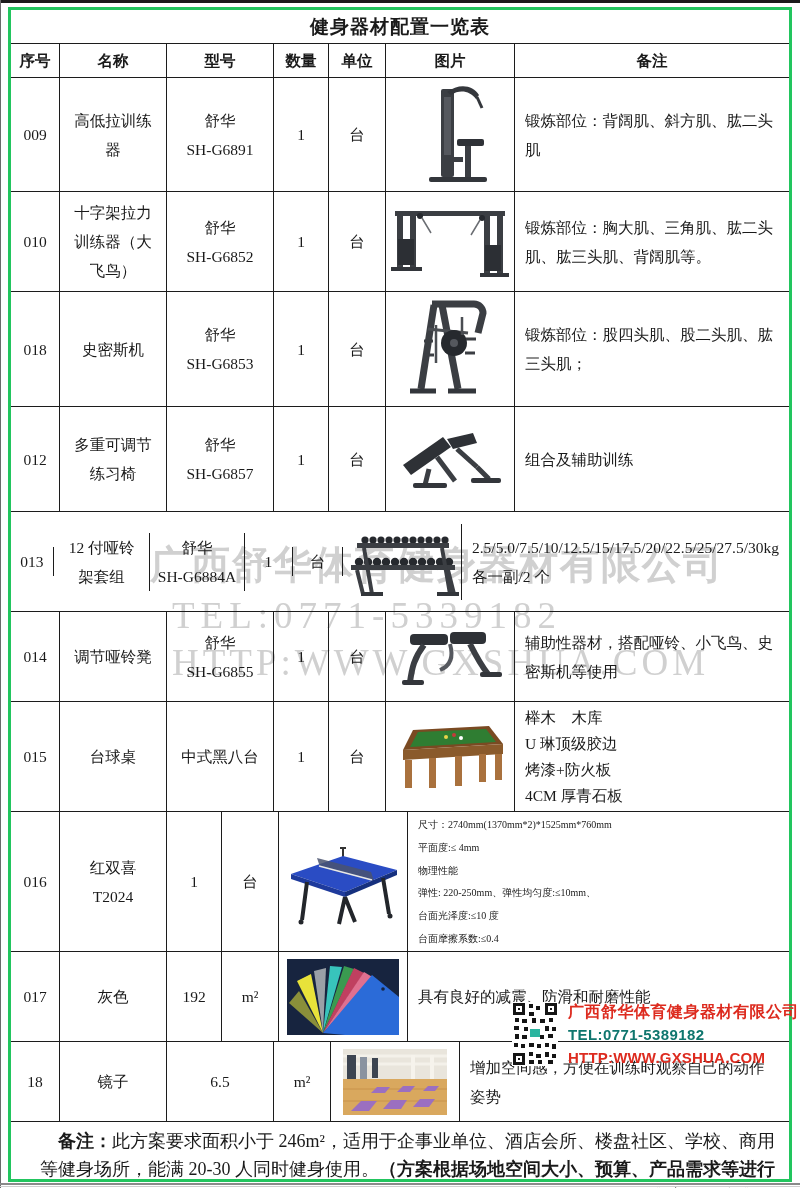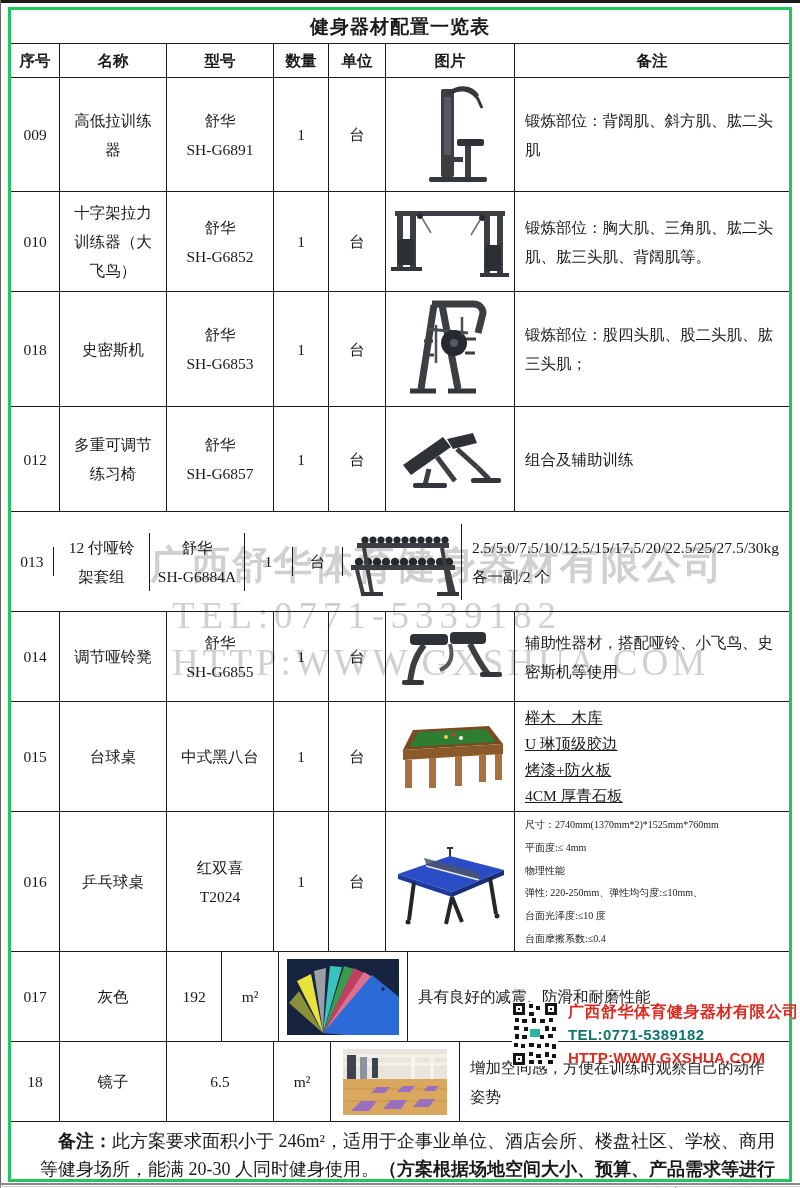--- a/index.html
+++ b/index.html
@@ -31,21 +31,21 @@
   .c-img{width:129px;justify-content:center;}
   .c-remark{flex:1;align-items:flex-start;text-align:left;padding:4px 10px;justify-content:center;}
   .c-remark div{width:100%;}
   .r-title{height:34px;}
   .r-title .cell{width:100%;font-size:19px;font-weight:bold;letter-spacing:1px;}
   .r-head{height:34px;}
   .r-head .cell{font-weight:bold;}
   .r0{height:114px;} .r1{height:100px;} .r2{height:115px;} .r3{height:105px;} .r4{height:100px;align-items:center;}
   .r5{height:90px;}  .r6{height:110px;} .r7{height:140px;} .r8{height:90px;} .r9{height:80px;}
   .r-note{height:57px;}
-  .r6 .c-remark{line-height:26px;text-decoration:underline;}
+  .r6 .c-remark{line-height:26px;}
   .r7 .c-remark{line-height:17px;font-size:10px;justify-content:space-between;}
   .note-cell{width:100%;display:block;text-align:right;padding:5px 14px 0 14px;font-size:18px;
              line-height:28px;text-indent:26px;box-sizing:border-box;}
   .note-cell .b{font-weight:bold;}
   .c-img svg{display:block;}
 
   
   .wm-red{position:absolute;left:512px;top:1002px;width:284px;z-index:10;pointer-events:none;
           font-family:"Liberation Sans","DejaVu Sans",sans-serif;font-weight:bold;}
   .wm-red .txt{position:absolute;left:56px;white-space:nowrap;}
@@ -287,21 +287,20 @@
       <div class="cell c-remark">
           <div>榉木　木库</div>
           <div>U 琳顶级胶边</div>
           <div>烤漆+防火板</div>
           <div>4CM 厚青石板</div>
         </div>
     </div>
 
     <div class="row r7">
       <div class="cell c-no">016</div>
-      <div class="cell c-name">乒乓球桌</div>
       <div class="cell c-model">
           <div>红双喜</div>
           <div>T2024</div>
         </div>
       <div class="cell c-qty">1</div>
       <div class="cell c-unit">台</div>
       <div class="cell c-img">
         <svg viewBox="0 0 120 92" width="120" height="92">
           <path d="M60 12 L60 26 M57 12 h6" stroke="#333" stroke-width="2"></path>
           <polygon points="8,38 60,20 114,34 62,56" fill="#2a4cc4"></polygon>

